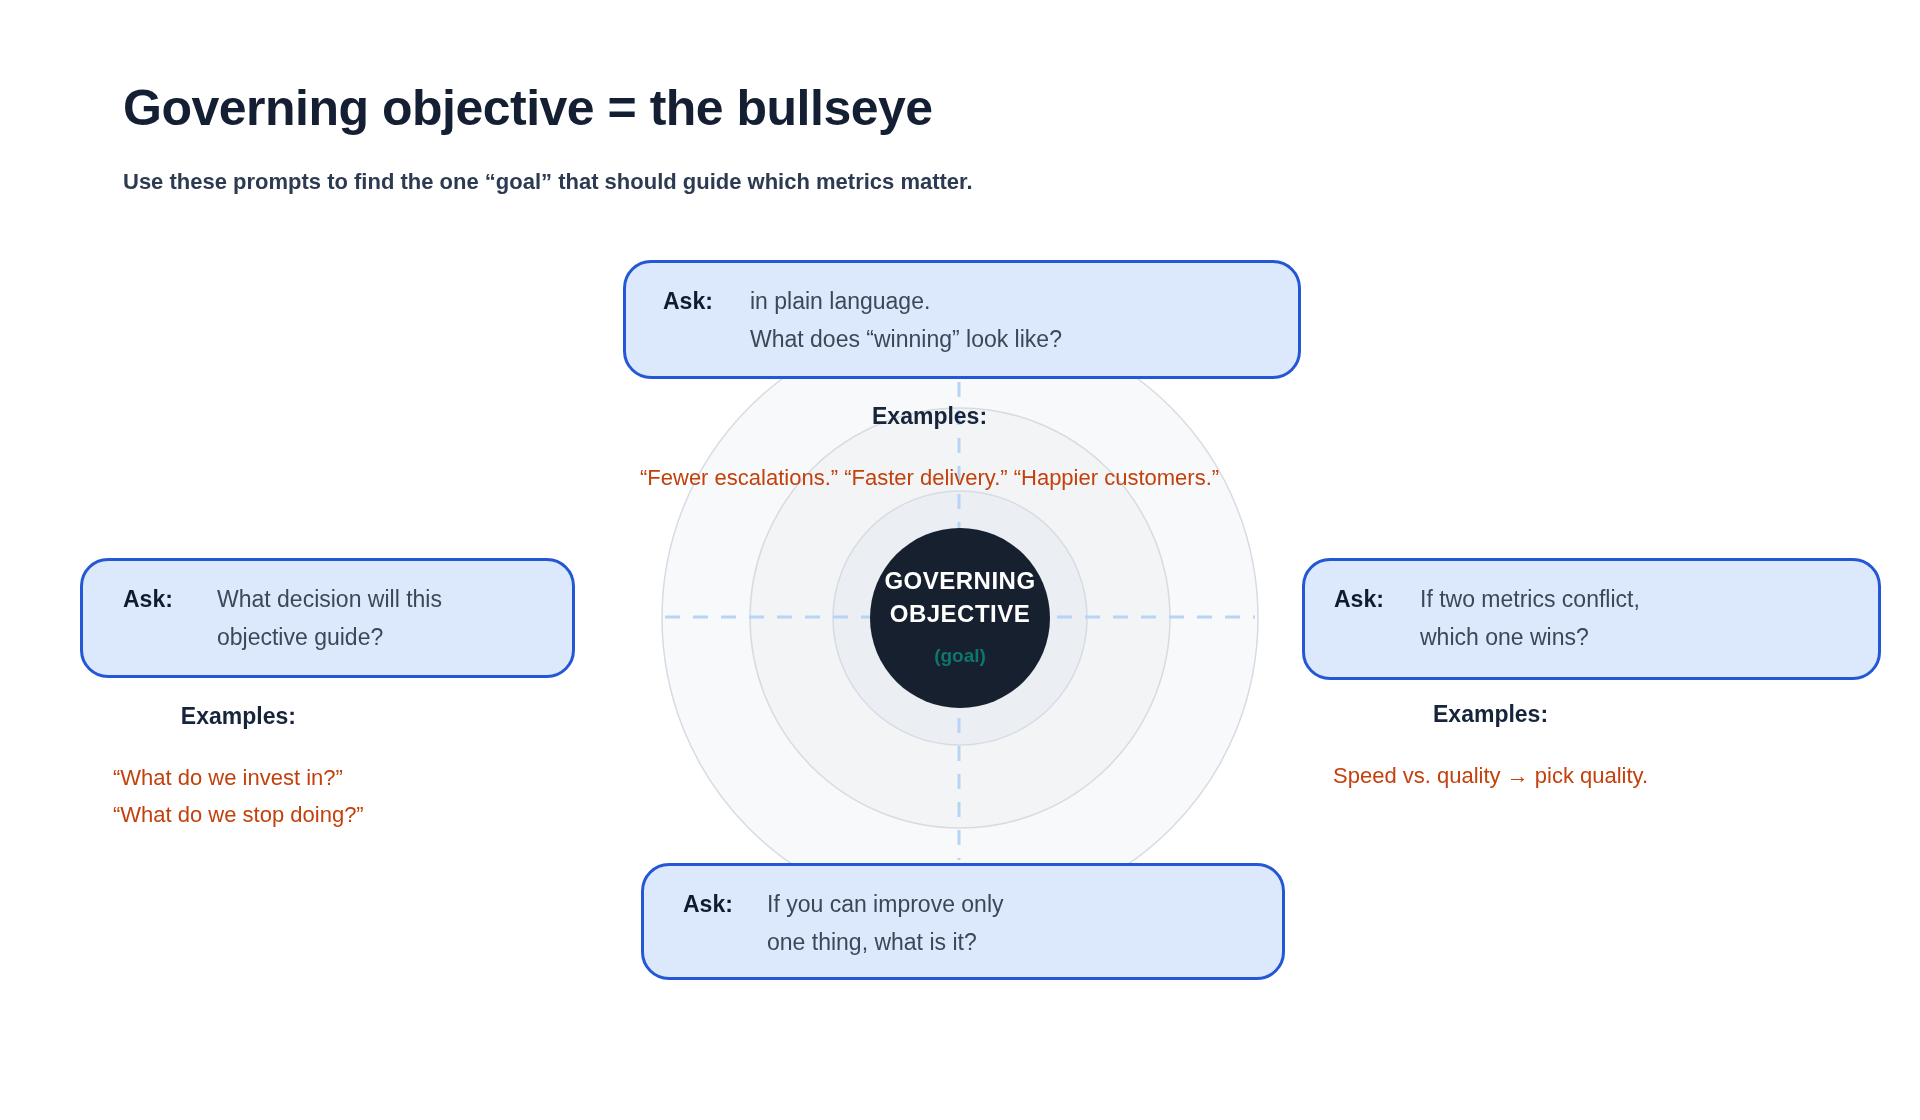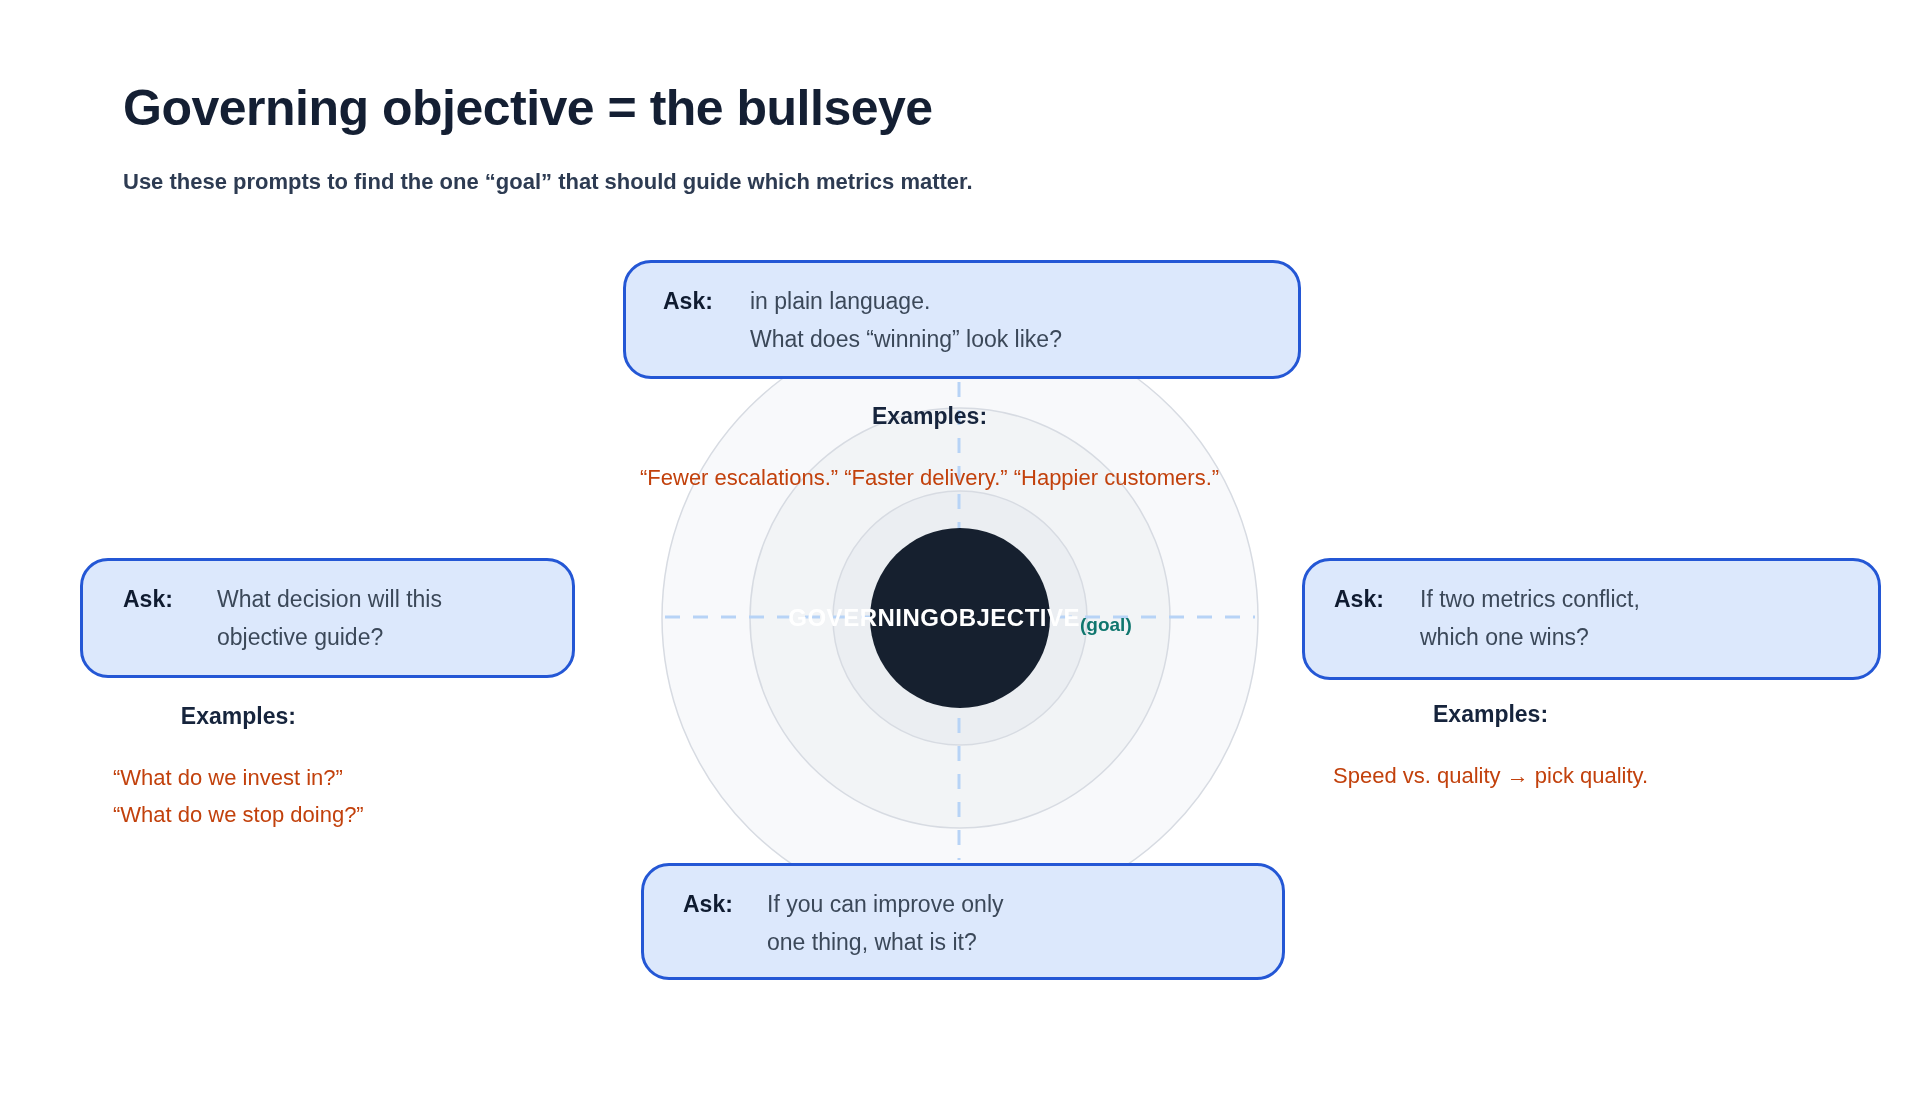--- a/index.html
+++ b/index.html
@@ -20,21 +20,21 @@
     position: absolute; left: 123px; top: 169px;
     font-size: 22px; font-weight: 600;
     color: #2d3b52;
   }
 
   .bullseye-svg { position: absolute; left: 0; top: 0; }
 
   .core-text {
     position: absolute; left: 960px; top: 618px;
     transform: translate(-50%, -52%);
-    display: flex; flex-direction: row; align-items: center;
+    display: flex; flex-direction: column; align-items: center;
     text-align: center; pointer-events: none;
   }
   .core-line {
     font-size: 24px; font-weight: 700; color: #ffffff;
     letter-spacing: 0.5px; line-height: 33px; white-space: nowrap;
   }
   .core-sub {
     margin-top: 15px;
     font-size: 19px; font-weight: 700; color: #0f766e; white-space: nowrap;
   }

